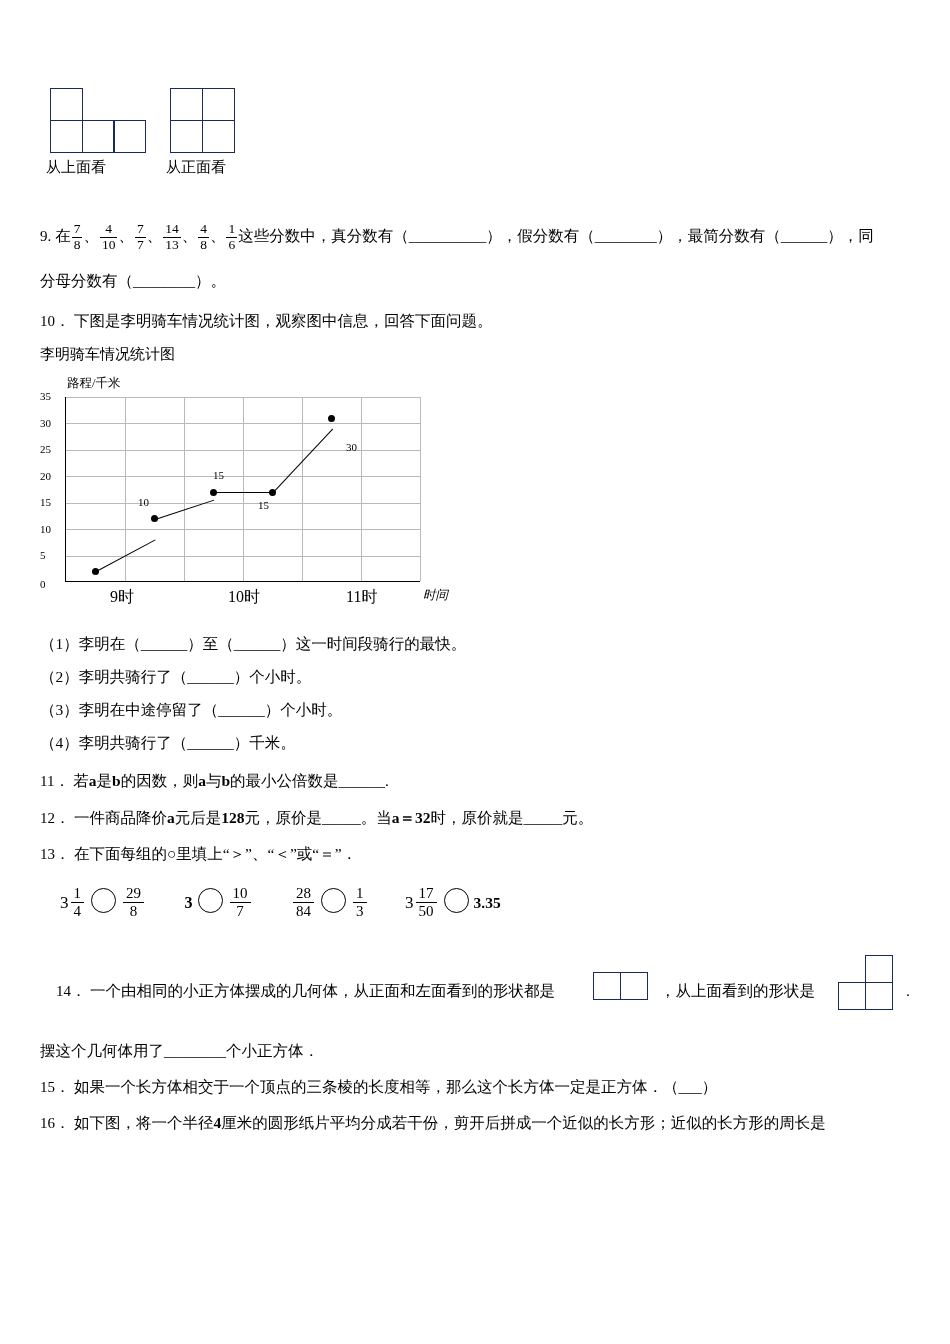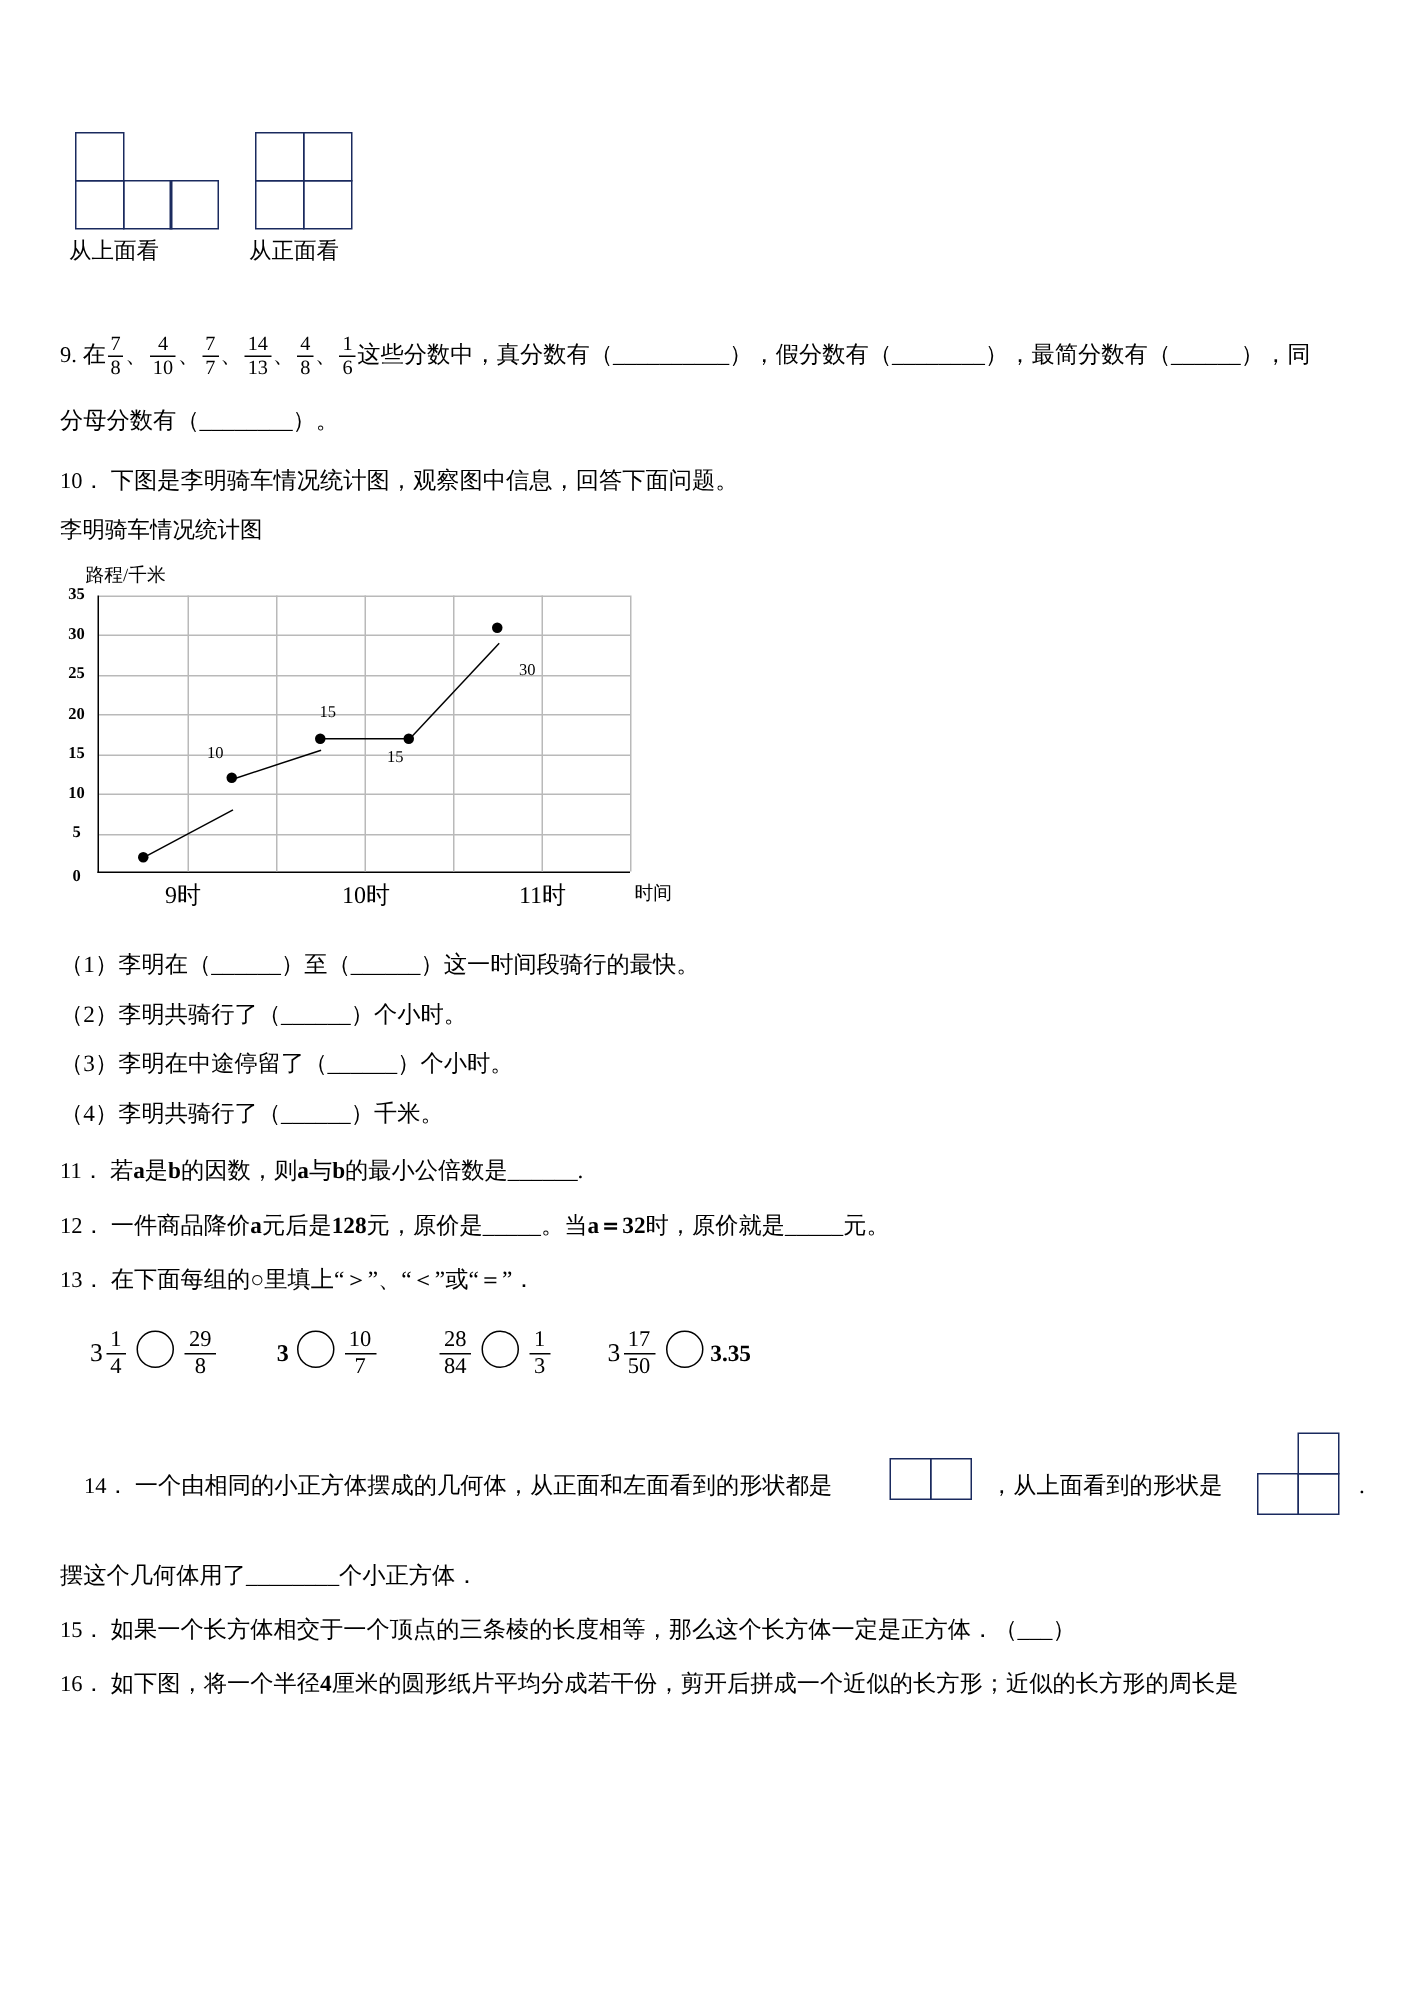--- a/index.html
+++ b/index.html
@@ -68,23 +68,23 @@
   .chart-title-y { position:absolute; left:0px; top:0px; font-size:12.5px; }
   .plot {
     position:absolute; left:10px; top:22px;
     width:355px; height:185px;
     border-left:1.3px solid #000;
     border-bottom:1.3px solid #000;
     box-sizing:border-box;
   }
   .gridv { position:absolute; top:0; width:0; border-left:1px solid #b9b9b9; height:100%; }
   .gridh { position:absolute; left:0; height:0; border-top:1px solid #b9b9b9; width:100%; }
-  .ytick { position:absolute; font-size:11px; text-align:center; width:22px;font-weight:bold; }
+  .ytick { position:absolute; font-size:11px; text-align:left; width:22px; }
   .xtick { position:absolute; font-size:16px; }
-  .axis-x-label { position:absolute; font-size:12.5px; }
+  .axis-x-label { position:absolute; font-size:12.5px;font-style:italic; }
   .dot { position:absolute; width:7px; height:7px; background:#000; border-radius:50%; }
   .dlabel { position:absolute; font-size:11px; }
   .seg { position:absolute; height:0; border-top:1.6px solid #000; transform-origin:0 0; }
 
   
   .mini { position:absolute; border:1.3px solid #1a2a5e; box-sizing:border-box; width:28px; height:28px; }
 
   .u { text-decoration:none; }
 </style>
 </head>
@@ -117,21 +117,21 @@
   </div>
 
   <div class="q" style="left:40px; top:308px;">
     <span class="qnum">10．</span>
     <span>下图是李明骑车情况统计图，观察图中信息，回答下面问题。</span>
   </div>
 
   <div class="q" style="left:40px; top:341px; font-size:15px;">李明骑车情况统计图</div>
 
   <div class="chart-wrap">
-    <div class="chart-title-y" style="left:2px; top:0px;">路程/千米</div>
+    <div class="chart-title-y" style="left:12px; top:0px;">路程/千米</div>
 
     <div class="plot">
 
       <div class="gridh" style="top:0px;"></div>
       <div class="gridh" style="top:26.4px;"></div>
       <div class="gridh" style="top:52.8px;"></div>
       <div class="gridh" style="top:79.3px;"></div>
       <div class="gridh" style="top:105.7px;"></div>
       <div class="gridh" style="top:132.1px;"></div>
       <div class="gridh" style="top:158.6px;"></div>

